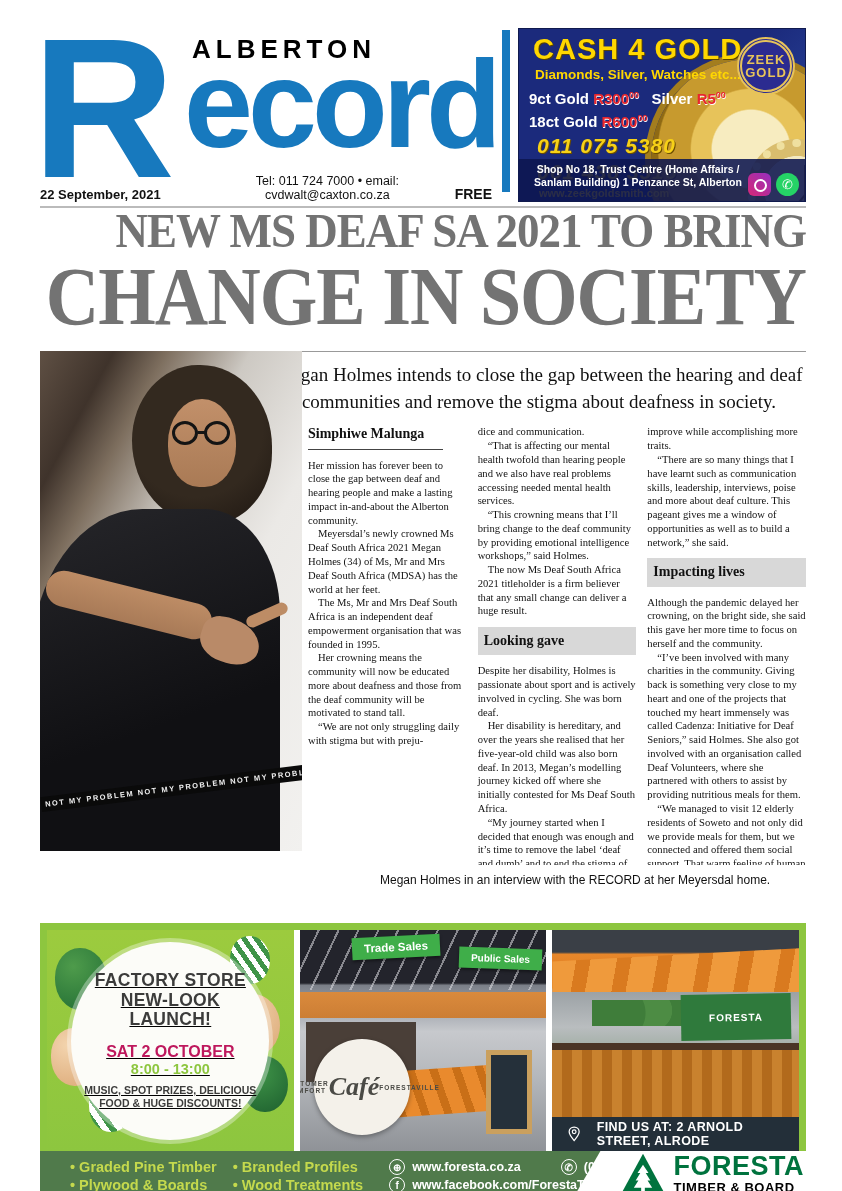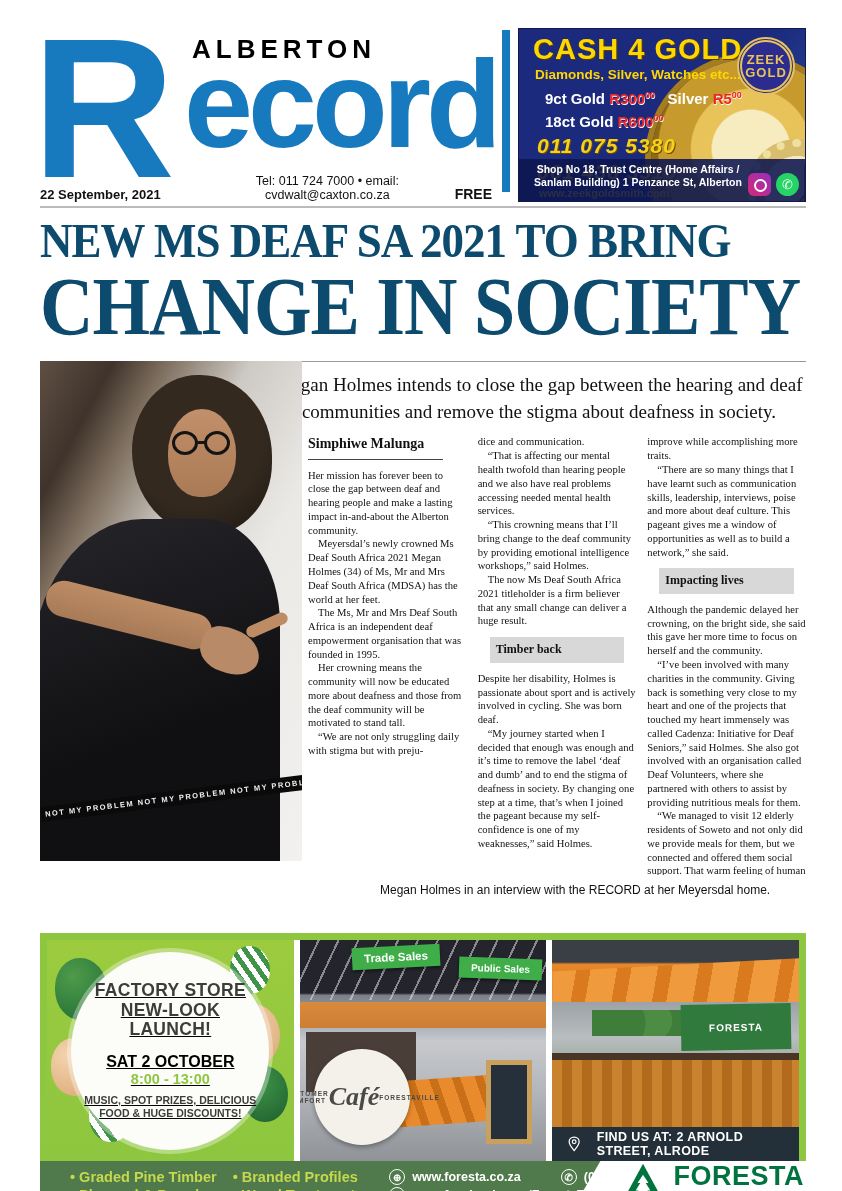--- a/index.html
+++ b/index.html
@@ -22,47 +22,47 @@
 
   
   .gold-ad { width:288px; height:174px; background:linear-gradient(135deg,#1b2a7c 55%, #243a8e 75%, #6b5a22 100%); position:relative; overflow:hidden; border:1px solid #101a4e; color:#fff; }
   .gold-glow { position:absolute; right:-46px; top:30px; width:200px; height:200px; border-radius:50%;
     background:radial-gradient(circle at 50% 45%, #f7ecc0 0 26%, #e7c35a 27% 40%, #c79a2e 41% 62%, #8f6a14 63% 100%); box-shadow:0 0 0 6px #a37d1e; }
   .watch-face { position:absolute; right:4px; top:80px; width:100px; height:100px; border-radius:50%; background:radial-gradient(#f3e9c2 0 55%, #d9bd6e 56% 100%); border:8px dotted #efe0a0; }
   .watch-hand1 { position:absolute; left:49px; top:18px; width:3px; height:36px; background:#8a6d1f; }
   .watch-hand2 { position:absolute; left:49px; top:48px; width:2px; height:30px; background:#8a6d1f; transform:rotate(40deg); transform-origin:top; }
   .gold-title { position:relative; color:#ffd700; font-size:29px; font-weight:bold; letter-spacing:1px; text-align:left; padding:4px 0 0 14px; text-shadow:1px 1px 0 #5a4400; }
   .gold-sub { position:relative; color:#ffd700; font-size:13.5px; font-weight:bold; padding:1px 0 6px 16px; }
-  .gold-prices { position:relative; padding-left:10px; font-size:15px; font-weight:bold; line-height:1.5;margin-left:16px; }
+  .gold-prices { position:relative; padding-left:10px; font-size:15px; font-weight:bold; line-height:1.5; }
   .gp-label { color:#fff; }
   .gp-val { color:#e8262d; text-shadow:0.5px 0.5px 0 #fff; }
   .gp-val sup { font-size:9px; }
   .gold-phone { position:relative; color:#f7d117; font-size:21px; font-weight:bold; font-style:italic; letter-spacing:1px; padding-left:18px; line-height:1.25; text-shadow:1px 1px 0 #6b4d00; }
   .gold-site { position:relative; color:#ffd700; font-size:11px; font-weight:bold; padding:1px 0 0 20px; }
   .gold-address { position:absolute; left:0; right:0; bottom:0; background:rgba(12,22,80,0.88); color:#fff; font-size:10.5px; font-weight:bold; text-align:center; padding:4px 56px 12px 8px; line-height:1.25; }
   .zeek-logo { position:absolute; right:10px; top:8px; width:58px; height:58px; border-radius:50%; background:#2b2b90; border:5px double #e7c35a; display:flex; flex-direction:column; align-items:center; justify-content:center; color:#e7c35a; font-weight:bold; font-size:13px; line-height:1; letter-spacing:1px; }
   .social { position:absolute; right:6px; bottom:5px; display:flex; gap:5px; }
   .ig-icon { width:23px; height:23px; border-radius:6px; background:linear-gradient(45deg,#d62976,#962fbf); position:relative; }
   .ig-icon::after { content:""; position:absolute; left:6px; top:6px; width:9px; height:9px; border:2px solid #fff; border-radius:50%; }
   .wa-icon { width:23px; height:23px; border-radius:50%; background:#25d366; color:#fff; display:flex; align-items:center; justify-content:center; font-size:13px; }
 
   
-  .headline { text-align:left; font-family:"Liberation Serif", serif; font-weight:bold; color:#0c4a6e; margin-top:10px; }
+  .headline { text-align:right; font-family:"Liberation Serif", serif; font-weight:bold; color:#737373; }
   .headline-l1 { font-size:45px; line-height:1.05; transform:scaleY(1.1); letter-spacing:-1px; }
   .headline-l2 { font-size:74px; line-height:1.0; transform:scaleY(1.12); letter-spacing:-1px; margin-top:4px; }
 
   
   .story { position:relative; margin-top:18px; height:548px; }
   .standfirst { margin-left:232px; width:534px; border-top:1px solid #999; padding-top:10px; font-family:"Liberation Serif", serif; font-size:19px; line-height:1.4; text-align:center; color:#111; }
   .columns { margin-left:268px; margin-top:10px; display:flex; gap:11px; height:440px; overflow:hidden; }
   .col { flex:1; font-family:"Liberation Serif", serif; font-size:10.6px; line-height:1.3; color:#111; }
   .col p { margin:0; text-indent:10px; }
   .col p:first-child { text-indent:0; }
   .byline { font-weight:bold; font-size:14px; border-bottom:1px solid #444; padding-bottom:5px; margin-bottom:9px; width:85%; font-family:"Liberation Serif", serif; }
-  .subhead { background:#d8d8d8; font-weight:bold; font-size:12px; padding:5px 6px; margin:9px 12px; font-family:"Liberation Serif", serif; }
+  .subhead { background:#d8d8d8; font-weight:bold; font-size:14px; padding:5px 6px; margin:9px 0; font-family:"Liberation Serif", serif; }
   .caption { margin-left:340px; margin-top:8px; font-size:12px; color:#111; }
 
   
   .photo { position:absolute; left:0; top:0; width:262px; height:500px; overflow:hidden;
     background:linear-gradient(118deg, #5f5044 0%, #3f332b 14%, #7d6e5e 24%, #cdc9c3 40%, #ebe9e6 62%, #f2f1ef 100%); }
   .ph-hair { position:absolute; left:92px; top:14px; width:140px; height:160px; border-radius:48% 52% 46% 54%; background:radial-gradient(circle at 45% 40%, #33291f 0 55%, #1c1510 100%); }
   .ph-face { position:absolute; left:128px; top:48px; width:68px; height:88px; border-radius:50% 50% 46% 46%; background:linear-gradient(#c2906a, #a97a55); }
   .ph-glass { position:absolute; width:26px; height:24px; border:3px solid #141414; border-radius:50%; top:70px; }
   .ph-gl1 { left:132px; } .ph-gl2 { left:164px; }
   .ph-bridge { position:absolute; left:158px; top:80px; width:8px; height:3px; background:#141414; }
@@ -73,21 +73,21 @@
   .ph-band { position:absolute; left:0; bottom:58px; width:120%; background:#0a0a0a; color:#efefef; font-size:7.5px; font-weight:bold; letter-spacing:1.5px; white-space:nowrap; padding:3px 0 3px 4px; transform:rotate(-7deg); }
 
   
   .bottom-ad { margin-top:24px; }
   .panels { display:flex; gap:6px; background:#fff; border:7px solid #8dc63f; border-bottom:none; height:228px; }
   .panel { flex:1; position:relative; overflow:hidden; }
 
   .panel-launch { background:linear-gradient(#9ccb3e,#8dc63f); }
   .launch-circle { position:absolute; left:50%; top:50%; transform:translate(-50%,-50%); width:198px; height:198px; border-radius:50%; background:#fcfcf8; box-shadow:0 0 0 4px rgba(255,255,255,0.35); display:flex; flex-direction:column; align-items:center; justify-content:center; text-align:center; padding:10px;text-decoration:underline; }
   .launch-title { color:#3c3c3b; font-weight:bold; font-size:17.5px; line-height:1.12; letter-spacing:0.3px; }
-  .launch-date { color:#000000; font-weight:bold; font-size:16px; margin-top:13px; }
+  .launch-date { color:#be185d; font-weight:bold; font-size:16px; margin-top:13px; }
   .launch-time { color:#8dc63f; font-weight:bold; font-size:14.5px; }
   .launch-details { color:#3c3c3b; font-weight:bold; font-size:10.5px; margin-top:7px; line-height:1.25; }
   .balloon { position:absolute; border-radius:48% 52% 50% 50%; }
   .b1 { left:8px; top:18px; width:52px; height:62px; background:radial-gradient(circle at 35% 30%, #4e9b4b, #1f6b33); }
   .b2 { left:36px; top:60px; width:40px; height:50px; background:radial-gradient(circle at 35% 30%, #3b8f45, #1d5f2e); }
   .b3 { left:4px; top:98px; width:48px; height:58px; background:radial-gradient(circle at 35% 30%, #f3d4ae, #dba876); }
   .b4 { right:14px; top:64px; width:52px; height:62px; background:radial-gradient(circle at 35% 30%, #f3d4ae, #d9a572); }
   .b5 { right:6px; top:126px; width:46px; height:56px; background:radial-gradient(circle at 35% 30%, #3f9448, #1d5f2e); }
   .b6 { left:42px; top:150px; width:44px; height:52px; background:repeating-linear-gradient(55deg,#fff 0 6px,#3f9448 6px 12px); }
   .b7 { right:24px; top:6px; width:40px; height:48px; background:repeating-linear-gradient(55deg,#fff 0 5px,#3f9448 5px 10px); }
@@ -213,23 +213,24 @@
               <p>“We are not only struggling daily with stigma but with preju-</p>
             </div>
       </div>
       <div class="col">
         <div>
               <p>dice and communication.</p>
               <p>“That is affecting our mental health twofold than hearing people and we also have real problems accessing needed mental health services.</p>
               <p>“This crowning means that I’ll bring change to the deaf community by providing emotional intelligence workshops,” said Holmes.</p>
               <p>The now Ms Deaf South Africa 2021 titleholder is a firm believer that any small change can deliver a huge result.</p>
             </div>
-        <div class="subhead">Timber back</div>
+        <div class="subhead">Looking gave</div>
         <div>
               <p>Despite her disability, Holmes is passionate about sport and is actively involved in cycling. She was born deaf.</p>
+              <p>Her disability is hereditary, and over the years she realised that her five-year-old child was also born deaf. In 2013, Megan’s modelling journey kicked off where she initially contested for Ms Deaf South Africa.</p>
               <p>“My journey started when I decided that enough was enough and it’s time to remove the label ‘deaf and dumb’ and to end the stigma of deafness in society. By changing one step at a time, that’s when I joined the pageant because my self-confidence is one of my weaknesses,” said Holmes.</p>
             </div>
       </div>
       <div class="col">
         <div>
               <p>improve while accomplishing more traits.</p>
               <p>“There are so many things that I have learnt such as communication skills, leadership, interviews, poise and more about deaf culture. This pageant gives me a window of opportunities as well as to build a network,” she said.</p>
             </div>
         <div class="subhead">Impacting lives</div>
         <div>

